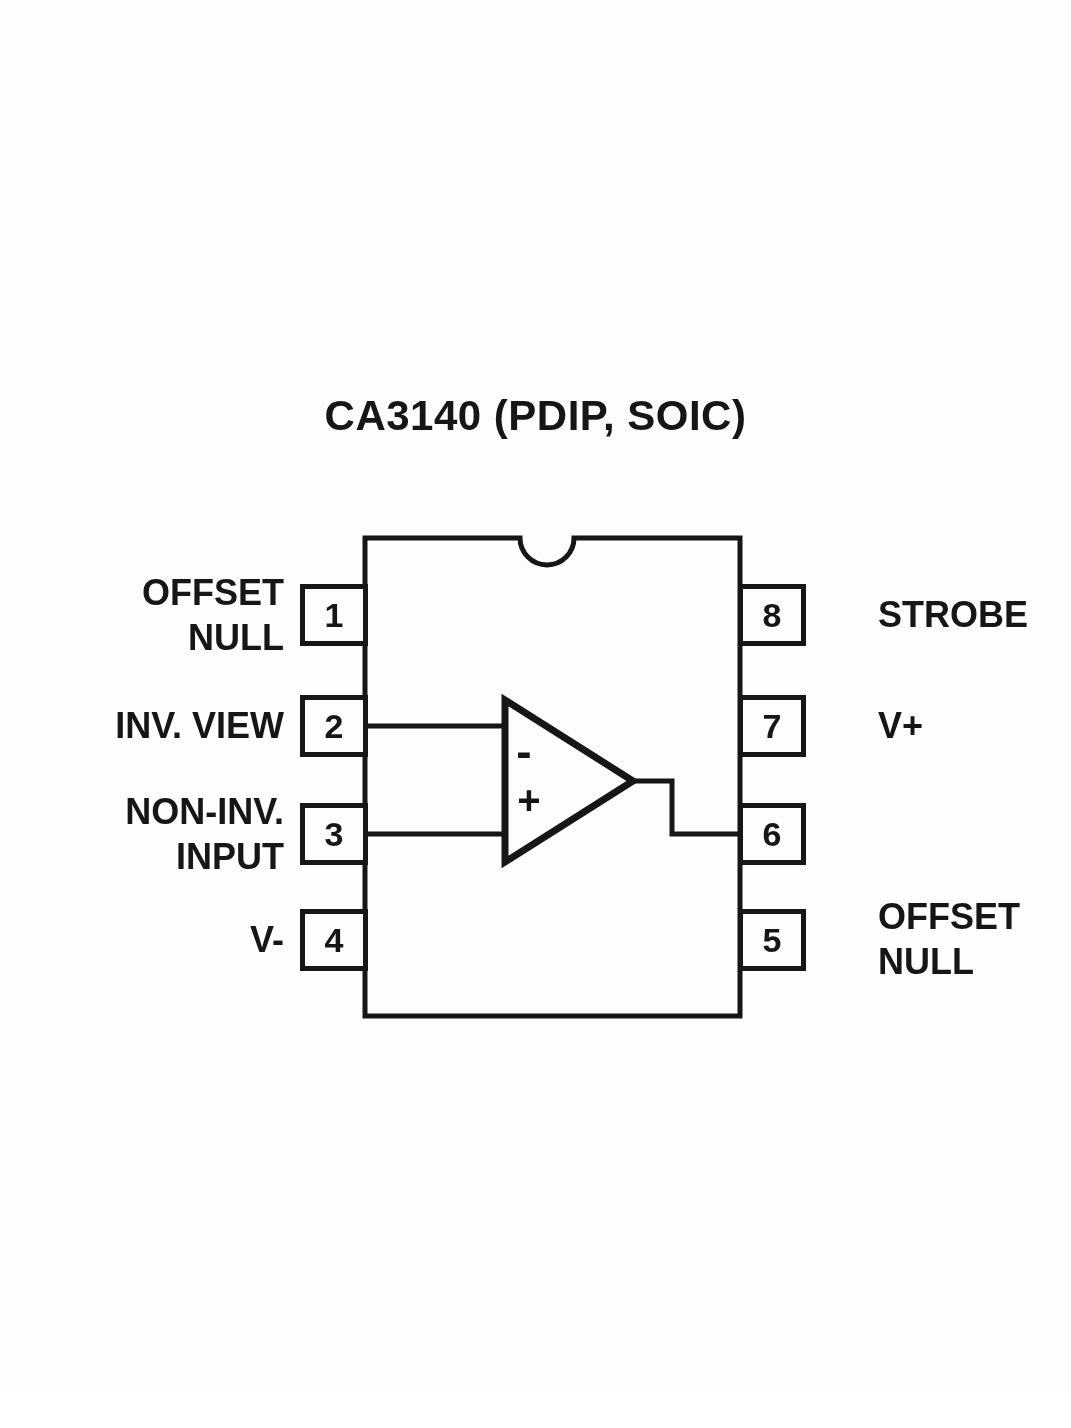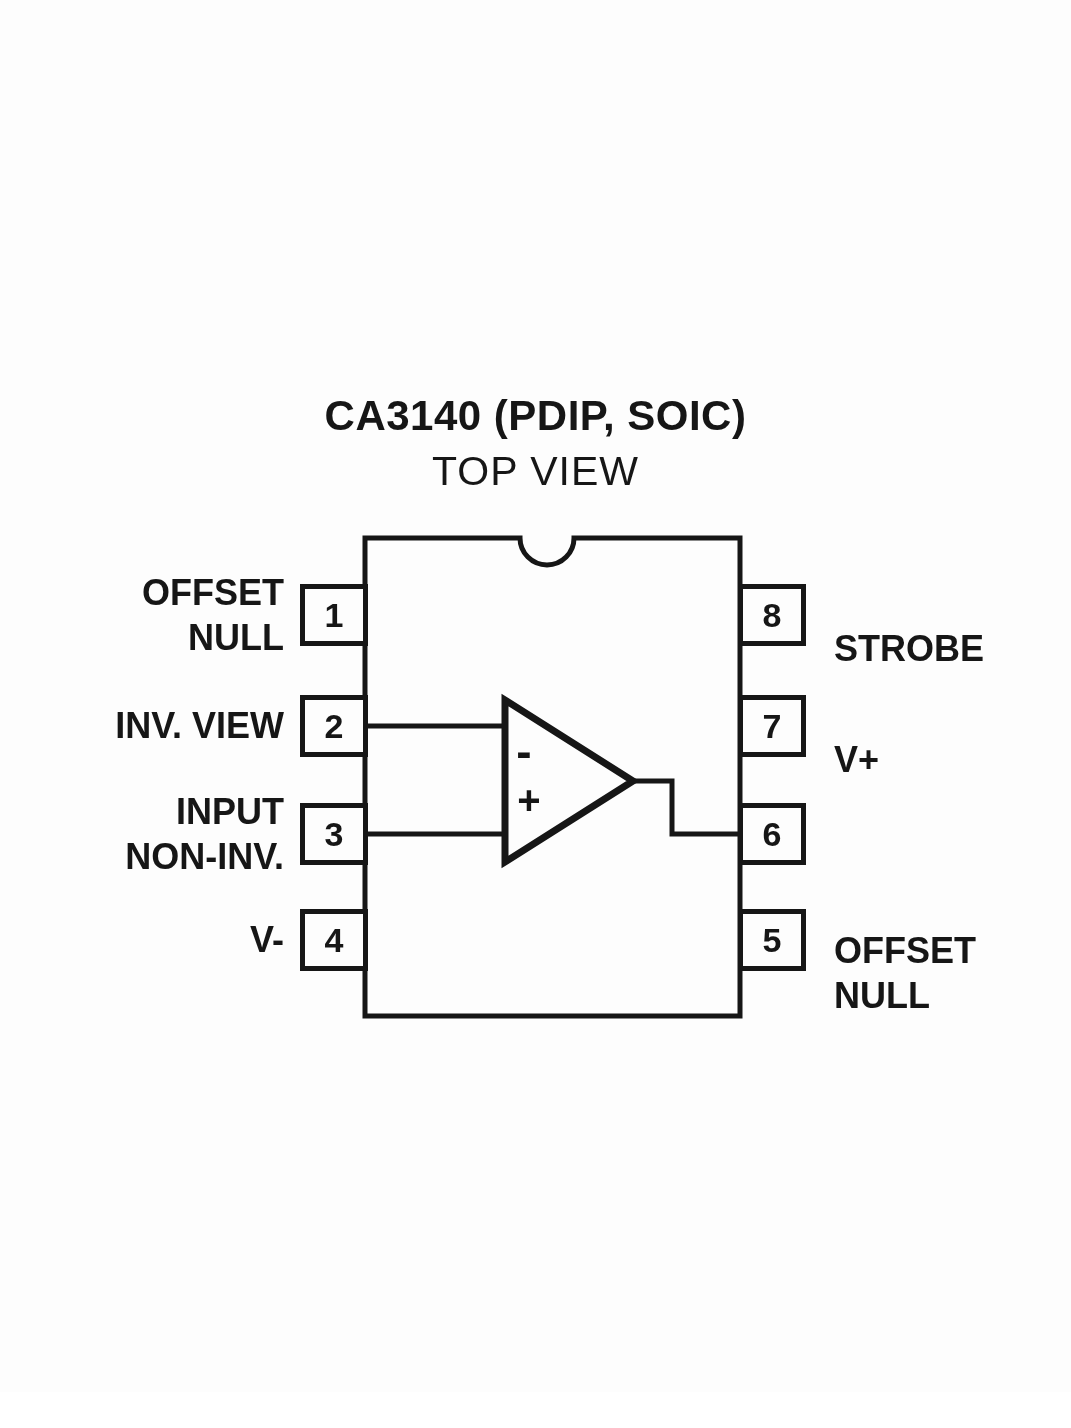--- a/index.html
+++ b/index.html
@@ -71,29 +71,28 @@
   .minus { left: 506px; top: 728px; font-size: 46px; }
   .plus  { left: 511px; top: 777px; font-size: 40px; }
   .lbl {
     position: absolute;
     font-weight: bold;
     font-size: 36px;
     line-height: 45px;
     white-space: nowrap;
   }
   .lbl-left  { left: 0; width: 284px; text-align: right; }
-  .lbl-right { left: 834px; text-align: left; margin-top: 34px; }
+  .lbl-right { left: 878px; text-align: left; }
 </style>
 </head>
 <body>
 
 <div class="page">
 
   <div class="title">CA3140 (PDIP, SOIC)</div>
-  <div class="subtitle">TOP VIEW</div>
 
   <svg class="diagram" width="1071" height="1428" viewBox="0 0 1071 1428" aria-hidden="true">
     <path class="body-outline" d="M 365 538 L 520 538 A 27 27 0 0 0 574 538 L 740 538 L 740 1016 L 365 1016 Z"></path>
     <line class="wire" x1="368" y1="726" x2="508" y2="726"></line>
     <line class="wire" x1="368" y1="834" x2="508" y2="834"></line>
     <polyline class="wire" points="630,781 672,781 672,834 740,834"></polyline>
     <polygon class="opamp" points="505,700 505,862 633,781"></polygon>
   </svg>
 
   <div class="sign minus">-</div>
@@ -126,22 +125,22 @@
   </div>
 
   <div class="lbl lbl-left" style="top:570px">
     <div>OFFSET</div>
     <div>NULL</div>
   </div>
   <div class="lbl lbl-left" style="top:703px">
     <div>INV. VIEW</div>
   </div>
   <div class="lbl lbl-left" style="top:789px">
+    <div>NON-INV.</div>
     <div>INPUT</div>
-    <div>NON-INV.</div>
   </div>
   <div class="lbl lbl-left" style="top:917px">
     <div>V-</div>
   </div>
 
   <div class="lbl lbl-right" style="top:592px">
     <div>STROBE</div>
   </div>
   <div class="lbl lbl-right" style="top:703px">
     <div>V+</div>

